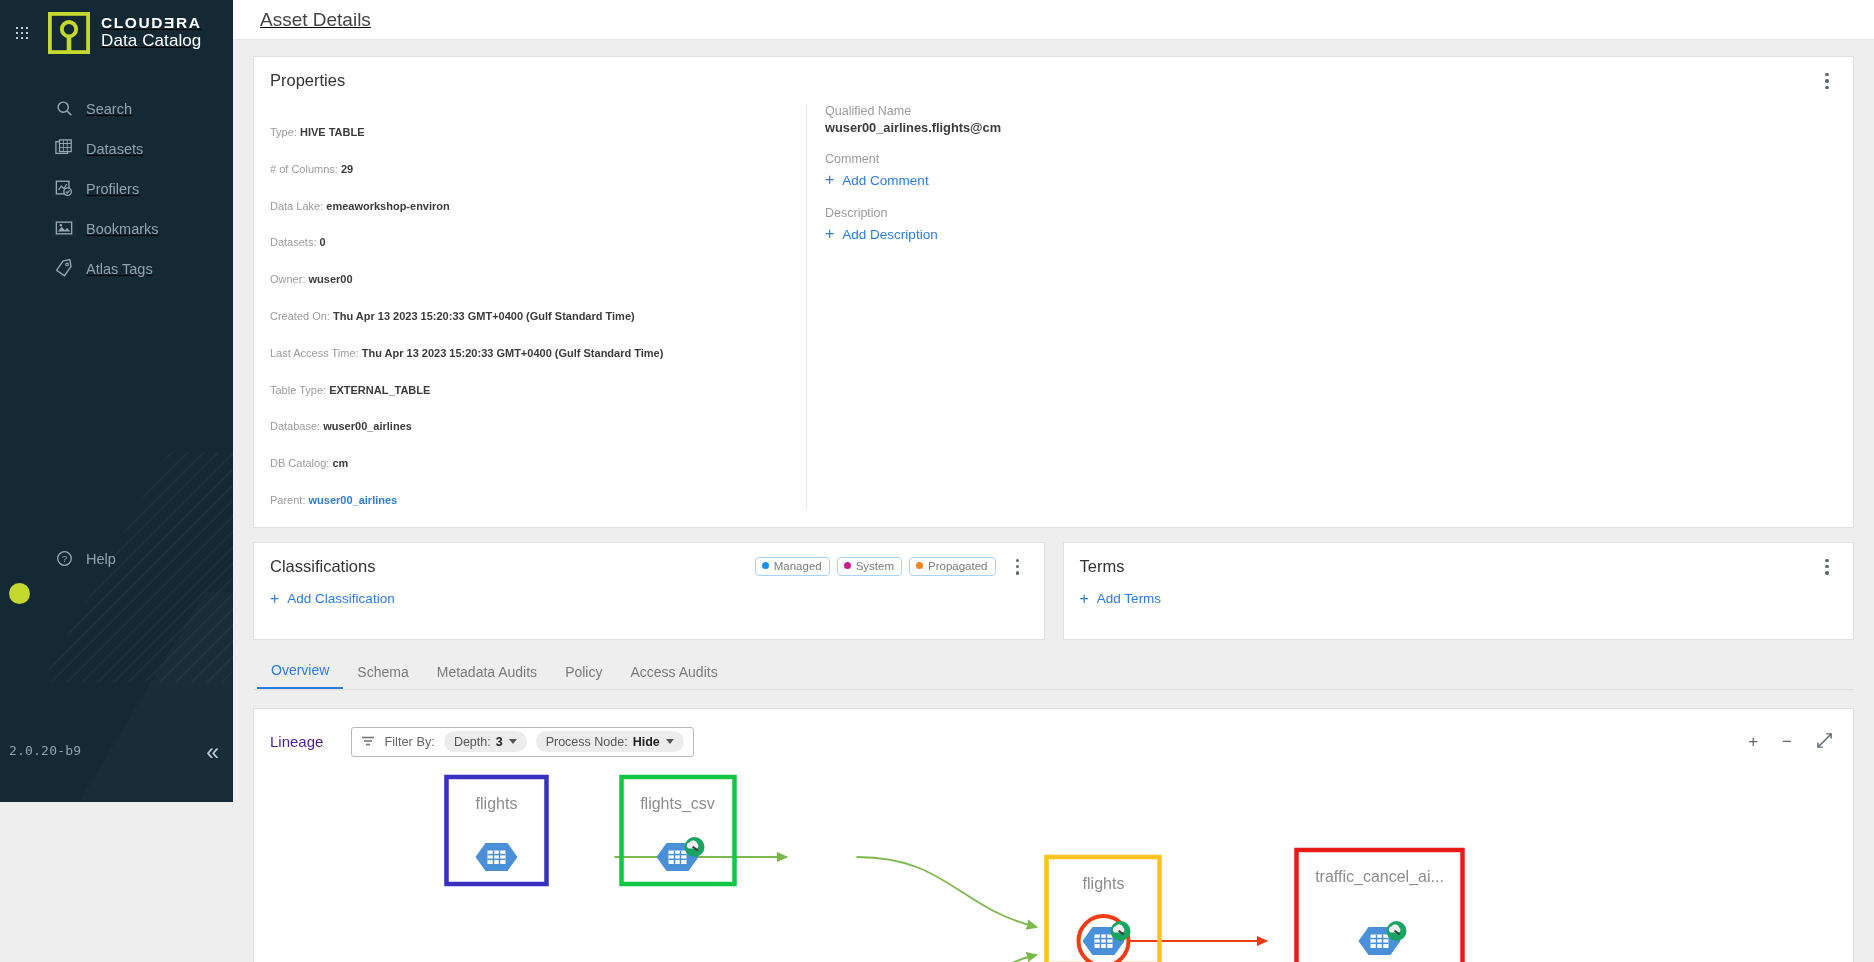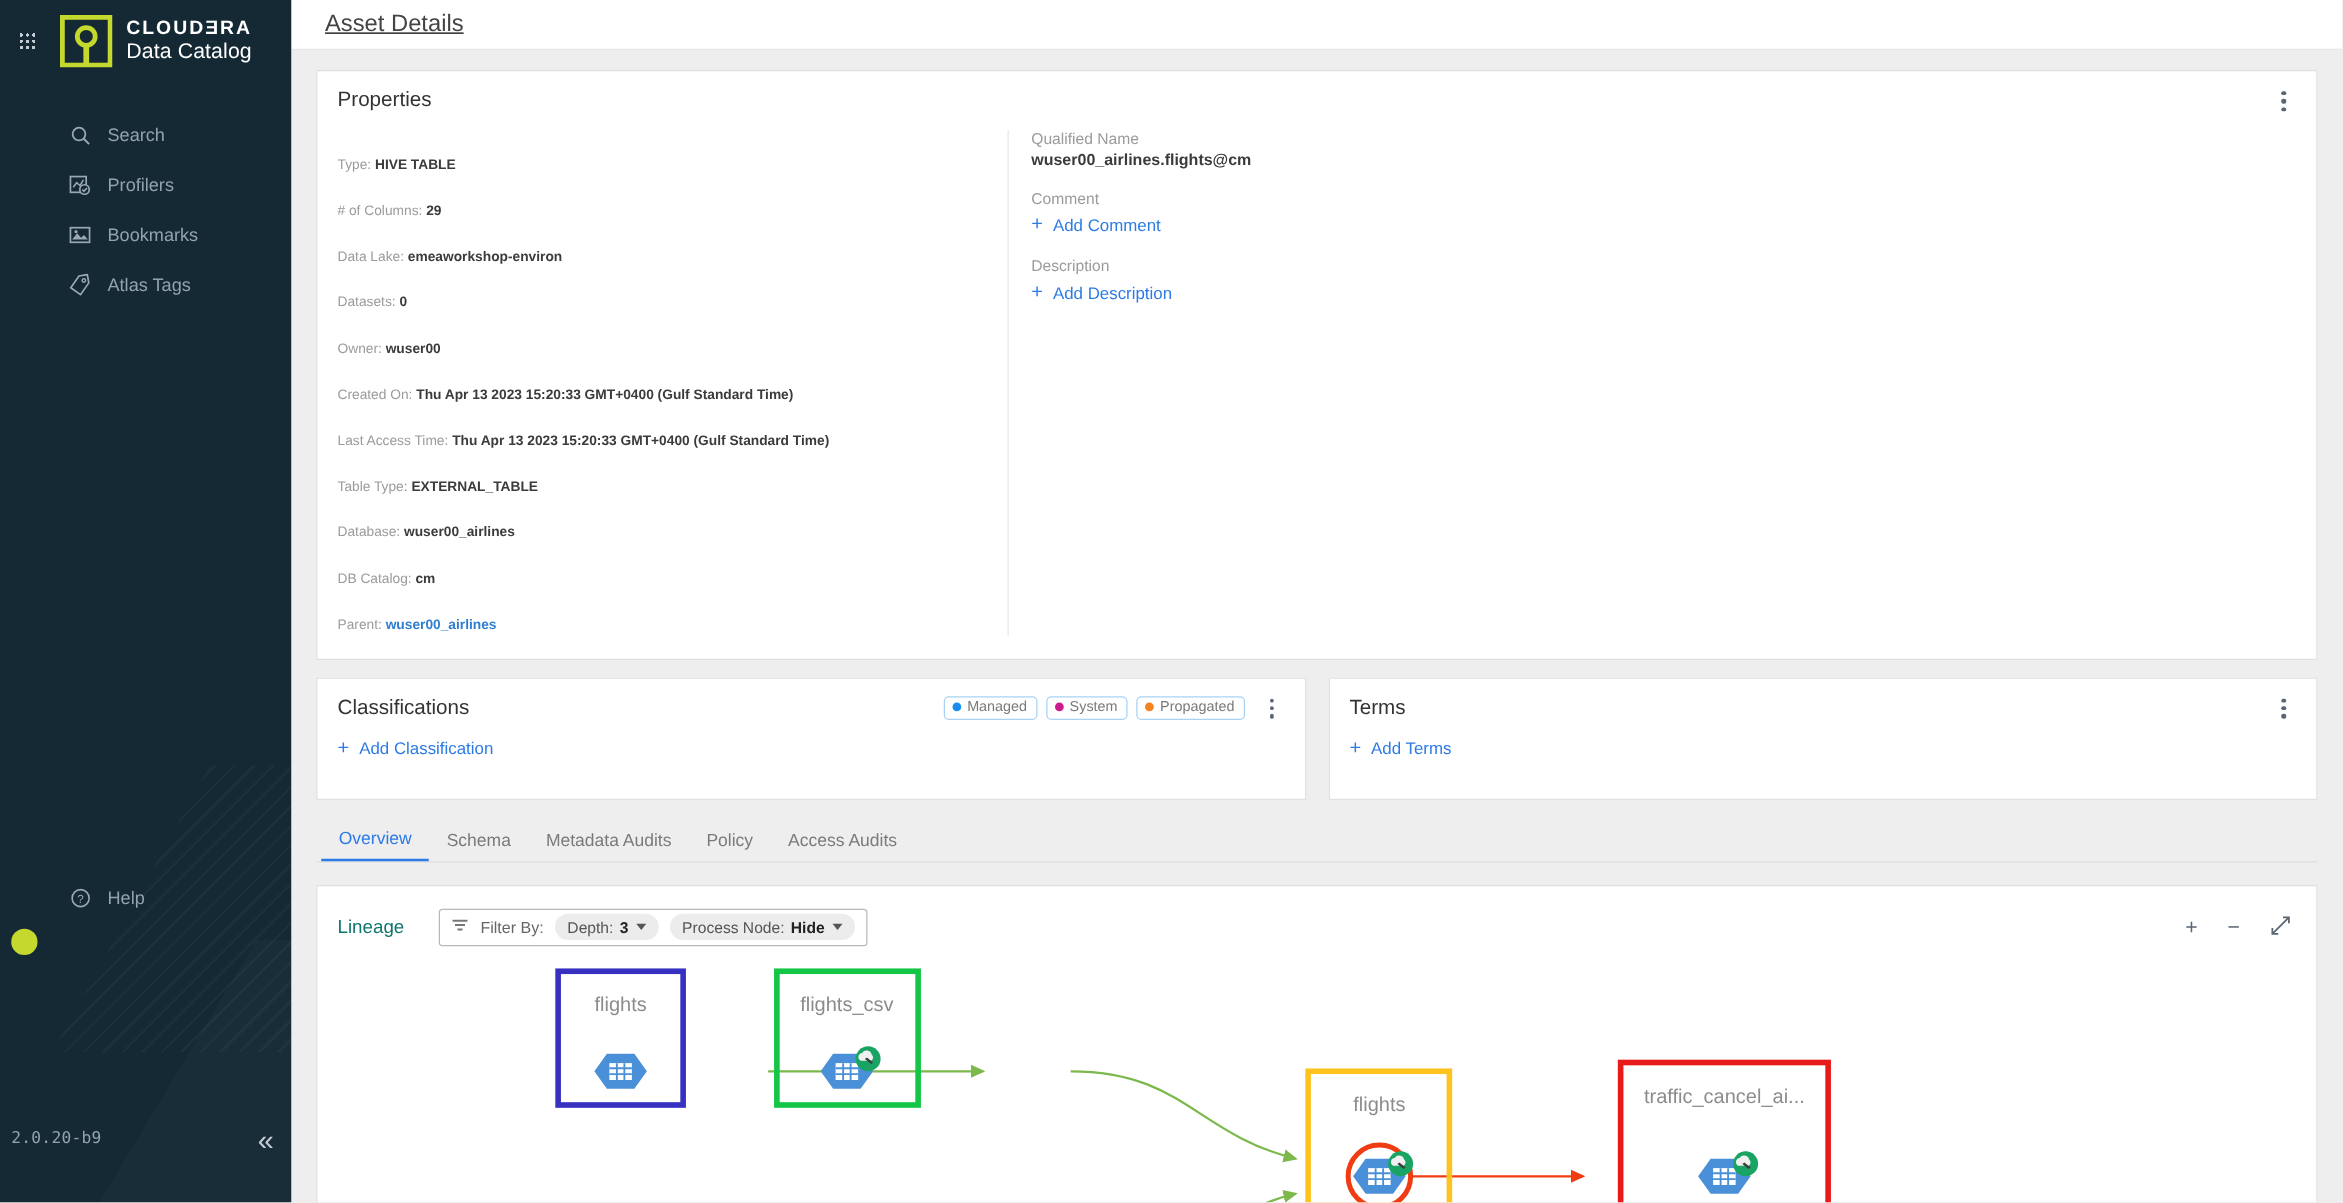--- a/index.html
+++ b/index.html
@@ -6,25 +6,26 @@
   html, body {
     width: 1874px; height: 962px;
     font-family: "Liberation Sans", sans-serif;
     background: #eeeeee;
     overflow: hidden;
   }
   .app { display: flex; width: 1874px; height: 962px; }
 
   
   .sidebar {
-    width: 233px; height: 962px;
+    width: 233px; height: 802px;
     background: #152935;
     position: relative;
     flex: 0 0 233px;
     overflow: hidden;
+    text-decoration: underline;
   }
   .sb-stripes {
     position: absolute; right: 0; bottom: 120px;
     width: 233px; height: 230px;
     background: repeating-linear-gradient(135deg,
       rgba(255,255,255,.030) 0px, rgba(255,255,255,.030) 2px,
       transparent 2px, transparent 11px);
     clip-path: polygon(72% 0, 100% 0, 100% 100%, 18% 100%);
     pointer-events: none;
   }
@@ -114,21 +115,21 @@
   .cls-body { padding: 14px 16px 16px 16px; }
 
   
   .tabs { display: flex; align-items: flex-end; margin-top: 16px; border-bottom: 1px solid #dedede; padding-left: 4px; height: 34px;}
   .tab { font-size: 14px; color: #7a7a7a; padding: 0 14px 9px 14px; cursor: pointer; }
   .tab.active { color: #2c7be5; border-bottom: 2.5px solid #2c7be5; }
 
   
   .lineage-card { margin-top: 18px; height: 360px; }
   .ln-head { display: flex; align-items: center; padding: 18px 20px 0 16px; }
-  .ln-title { font-size: 15px; color: #0f766e; margin-right: 28px; }
+  .ln-title { font-size: 15px; color: #4c1d95; margin-right: 28px; }
   .filterbox { border: 1px solid #b9b9b9; border-radius: 3px; height: 30px; display: flex; align-items: center; padding: 0 9px; gap: 9px; }
   .filter-lbl { font-size: 12.8px; color: #666; }
   .pill { background: #ececec; border-radius: 13px; height: 21px; display: flex; align-items: center; padding: 0 10px; font-size: 12.5px; color: #555; cursor: pointer; }
   .pill b { color: #222; font-weight: 700; margin-left: 5px; }
   .caret { margin-left: 6px; border-left: 4px solid transparent; border-right: 4px solid transparent; border-top: 5px solid #555; }
   .ln-tools { margin-left: auto; display: flex; align-items: center; gap: 24px; color: #5a6772; }
   .ln-tools div { cursor: pointer; font-size: 17px; line-height: 1; }
   .graph { position: relative; height: 278px; }
 </style>
 </head>
@@ -159,20 +160,33 @@
 
     <div class="nav">
       <div class="nav-item">
         <span class="nav-ico">
           <svg width="17" height="17" viewBox="0 0 20 20">
               <circle cx="8.5" cy="8.5" r="6" fill="none" stroke="#9aa8b2" stroke-width="1.7"></circle>
               <line x1="13" y1="13" x2="18" y2="18" stroke="#9aa8b2" stroke-width="1.9"></line>
             </svg>
         </span>
         <span class="nav-lbl">Search</span>
+      </div>
+      <div class="nav-item">
+        <span class="nav-ico">
+          <svg width="18" height="18" viewBox="0 0 20 20">
+            <rect x="1" y="3" width="13" height="13" fill="none" stroke="#9aa8b2" stroke-width="1.4"></rect>
+            <rect x="5" y="1" width="13" height="13" fill="#152935" stroke="#9aa8b2" stroke-width="1.4"></rect>
+            <line x1="5" y1="5" x2="18" y2="5" stroke="#9aa8b2" stroke-width="1.1"></line>
+            <line x1="9.3" y1="1" x2="9.3" y2="14" stroke="#9aa8b2" stroke-width="1"></line>
+            <line x1="13.6" y1="1" x2="13.6" y2="14" stroke="#9aa8b2" stroke-width="1"></line>
+            <line x1="5" y1="9.5" x2="18" y2="9.5" stroke="#9aa8b2" stroke-width="1"></line>
+          </svg>
+        </span>
+        <span class="nav-lbl">Datasets</span>
       </div>
       <div class="nav-item">
         <span class="nav-ico">
           <svg width="18" height="18" viewBox="0 0 20 20">
             <rect x="1.5" y="2.5" width="14" height="14" fill="none" stroke="#9aa8b2" stroke-width="1.5"></rect>
             <path d="M4 12 L7 8 L10 10.5 L13 5.5" fill="none" stroke="#9aa8b2" stroke-width="1.4"></path>
             <circle cx="14" cy="14" r="4.2" fill="#152935" stroke="#9aa8b2" stroke-width="1.5"></circle>
             <path d="M12 14 L13.5 15.6 L16.2 12.6" fill="none" stroke="#9aa8b2" stroke-width="1.4"></path>
           </svg>
         </span>

